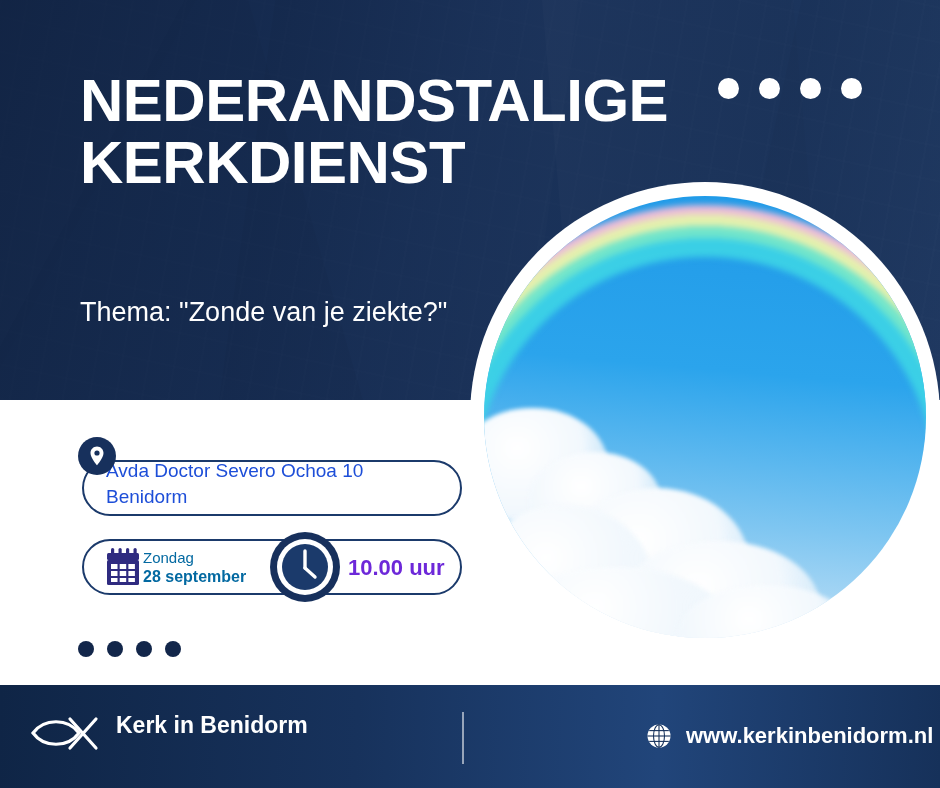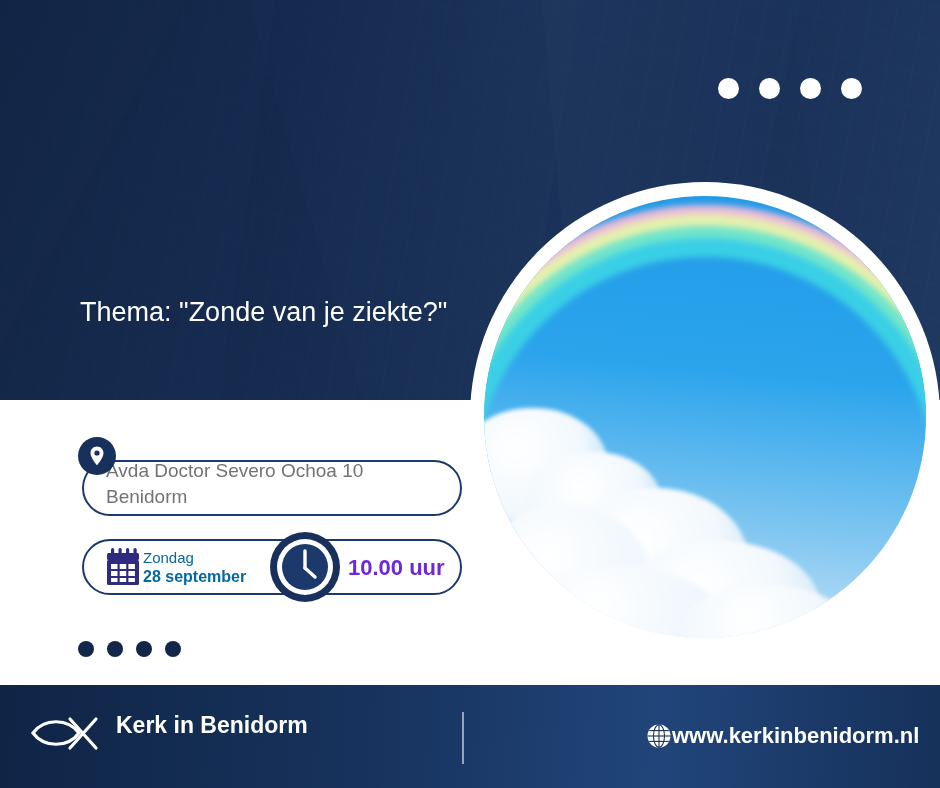--- a/index.html
+++ b/index.html
@@ -130,21 +130,21 @@
     background: #ffffff;
   }
   .pill-address {
     left: 82px; top: 460px;
     width: 380px; height: 56px;
   }
   .addr-text {
     position: absolute;
     left: 106px; top: 458px;
     width: 350px;
-    color: #737373;
+    color: #1d4ed8;
     font-size: 19px;
     line-height: 26px;
     font-weight: 400;
   }
   .pin-badge {
     position: absolute;
     left: 78px; top: 437px;
     width: 38px; height: 38px;
     border-radius: 50%;
     background: #17305c;
@@ -271,20 +271,21 @@
     position: absolute;
     left: 462px; top: 712px;
     width: 2px; height: 52px;
     background: rgba(255,255,255,0.55);
   }
   .site {
     position: absolute;
     left: 646px; top: 723px;
     display: flex;
     align-items: center;
+    gap: 14px;
   }
   .site-url {
     font-size: 22px;
     font-weight: 700;
     color: #ffffff;
     white-space: nowrap;
   }
 </style>
 </head>
 <body>
@@ -294,20 +295,21 @@
   <div class="header">
     <div class="bldg-photo">
       <div class="bldg b1"></div>
       <div class="bldg b2"></div>
       <div class="bldg b3"></div>
       <div class="bldg b4"></div>
       <div class="win-grid"></div>
     </div>
     <div class="header-tint"></div>
 
+    <h1 class="title">NEDERANDSTALIGE KERKDIENST</h1>
 
     <div class="theme"><span>Thema: "</span><b>Zonde van je ziekte</b><span>?"</span></div>
 
     <div class="dots-top">
       <i></i>
       <i></i>
       <i></i>
       <i></i>
     </div>
   </div>

